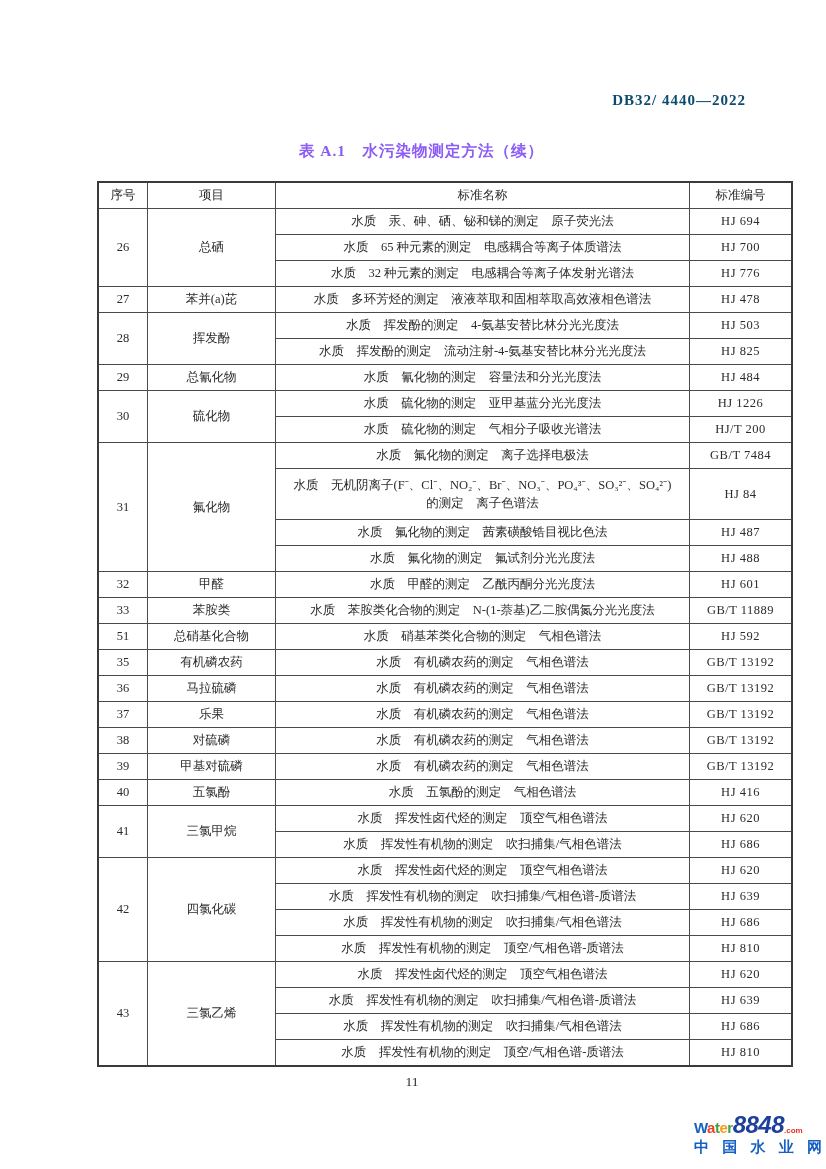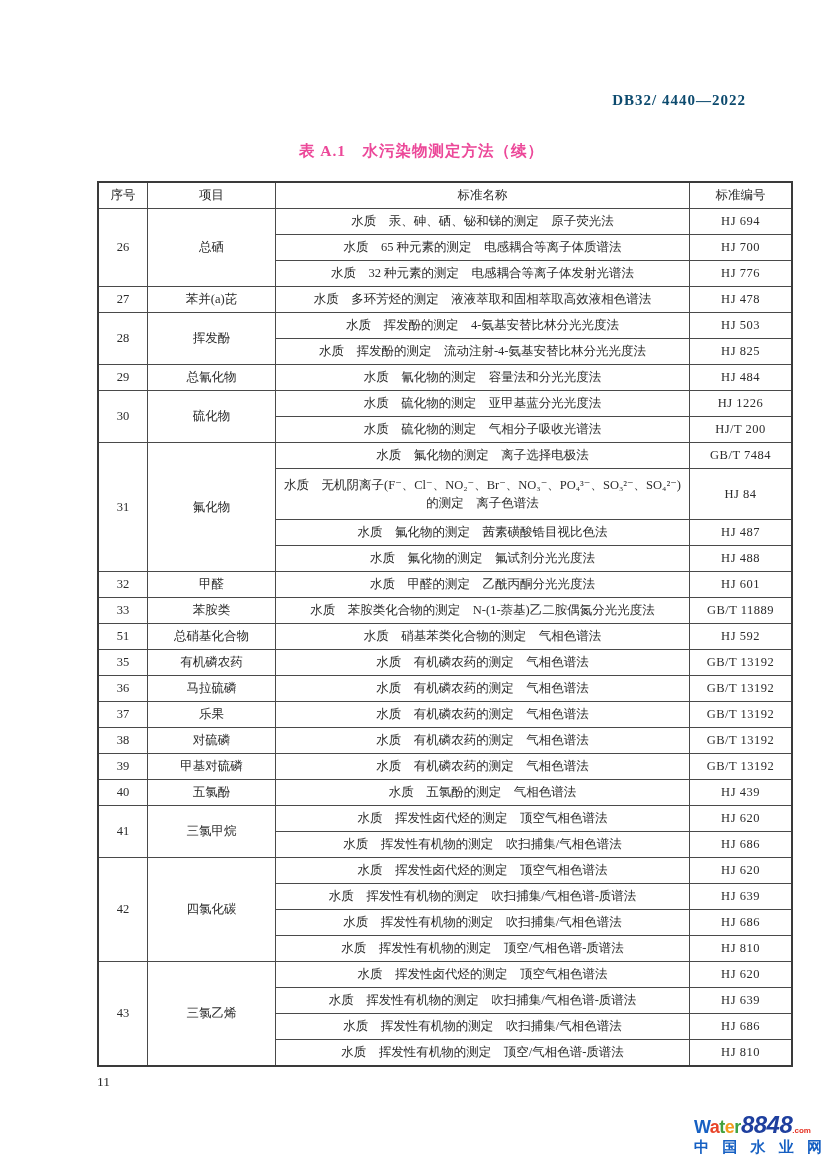--- a/index.html
+++ b/index.html
@@ -7,53 +7,53 @@
     width:826px;height:1169px;position:relative;background:#ffffff;
     font-family:"Liberation Serif","DejaVu Serif",serif;color:#2b2b2b;
     overflow:hidden;
   }
   .doc-code{
     position:absolute;top:92px;right:80px;
     font-size:15px;font-weight:bold;letter-spacing:1px;color:#0c4a6e;
   }
   .table-title{
     position:absolute;top:141px;left:97px;width:649px;text-align:center;
-    font-size:15.5px;font-weight:bold;color:#ec4899;letter-spacing:1px;
+    font-size:15.5px;font-weight:bold;color:#8b5cf6;letter-spacing:1px;
   }
   table.methods{
     position:absolute;left:97px;top:181px;width:649px;
     border-collapse:collapse;table-layout:fixed;
     border:2px solid #3a3a3a;
   }
   table.methods th, table.methods td{
     border:1px solid #4a4a4a;
     font-size:12.5px;line-height:1.45;
     text-align:center;vertical-align:middle;
     padding:1px 5px;color:#2b2b2b;
     overflow:hidden;
   }
   table.methods th{height:23px;font-weight:normal;}
   table.methods td{height:23px;}
   td.no{width:38px;}
   td.item{width:117px;}
-  td.mname{white-space:pre-line;}
+  td.mname{white-space:pre-line;font-family:Liberation Serif, serif;}
   td.mname.tall{height:48px;}
   td.mcode{letter-spacing:0.5px;}
   .c0{width:38px;}.c1{width:117px;}.c2{width:403px;}.c3{width:91px;}
   .page-number{
-    position:absolute;top:1074px;left:97px;width:630px;text-align:left;
+    position:absolute;top:1074px;left:97px;width:630px;text-align:center;
     font-size:13.5px;color:#2b2b2b;
   }
   .watermark{
     position:absolute;top:1112px;left:694px;width:132px;
     font-family:"Liberation Sans","DejaVu Sans",sans-serif;
     line-height:1.05;
   }
   .wm-line1{white-space:nowrap;}
-  .wm-word{font-size:18px;font-weight:bold;letter-spacing:-0.5px;}
+  .wm-word{font-size:15px;font-weight:bold;letter-spacing:-0.5px;}
   .wm-number{
     font-size:24px;font-weight:bold;font-style:italic;
     font-family:Liberation Sans, sans-serif;letter-spacing:-0.5px;
   }
   .wm-com{font-size:8px;font-weight:bold;vertical-align:baseline;}
   .wm-subtitle{
     font-size:15px;font-weight:bold;margin-top:2px;
     display:flex;justify-content:space-between;width:128px;
   }
 </style>
@@ -184,21 +184,21 @@
       <tr>
         <td rowspan="1" class="no">39</td>
         <td rowspan="1" class="item">甲基对硫磷</td>
         <td class="mname">水质　有机磷农药的测定　气相色谱法</td>
         <td class="mcode">GB/T 13192</td>
       </tr>
       <tr>
         <td rowspan="1" class="no">40</td>
         <td rowspan="1" class="item">五氯酚</td>
         <td class="mname">水质　五氯酚的测定　气相色谱法</td>
-        <td class="mcode">HJ 439</td>
+        <td class="mcode">HJ 416</td>
       </tr>
       <tr>
         <td rowspan="2" class="no">41</td>
         <td rowspan="2" class="item">三氯甲烷</td>
         <td class="mname">水质　挥发性卤代烃的测定　顶空气相色谱法</td>
         <td class="mcode">HJ 620</td>
       </tr>
       <tr>
         <td class="mname">水质　挥发性有机物的测定　吹扫捕集/气相色谱法</td>
         <td class="mcode">HJ 686</td>

